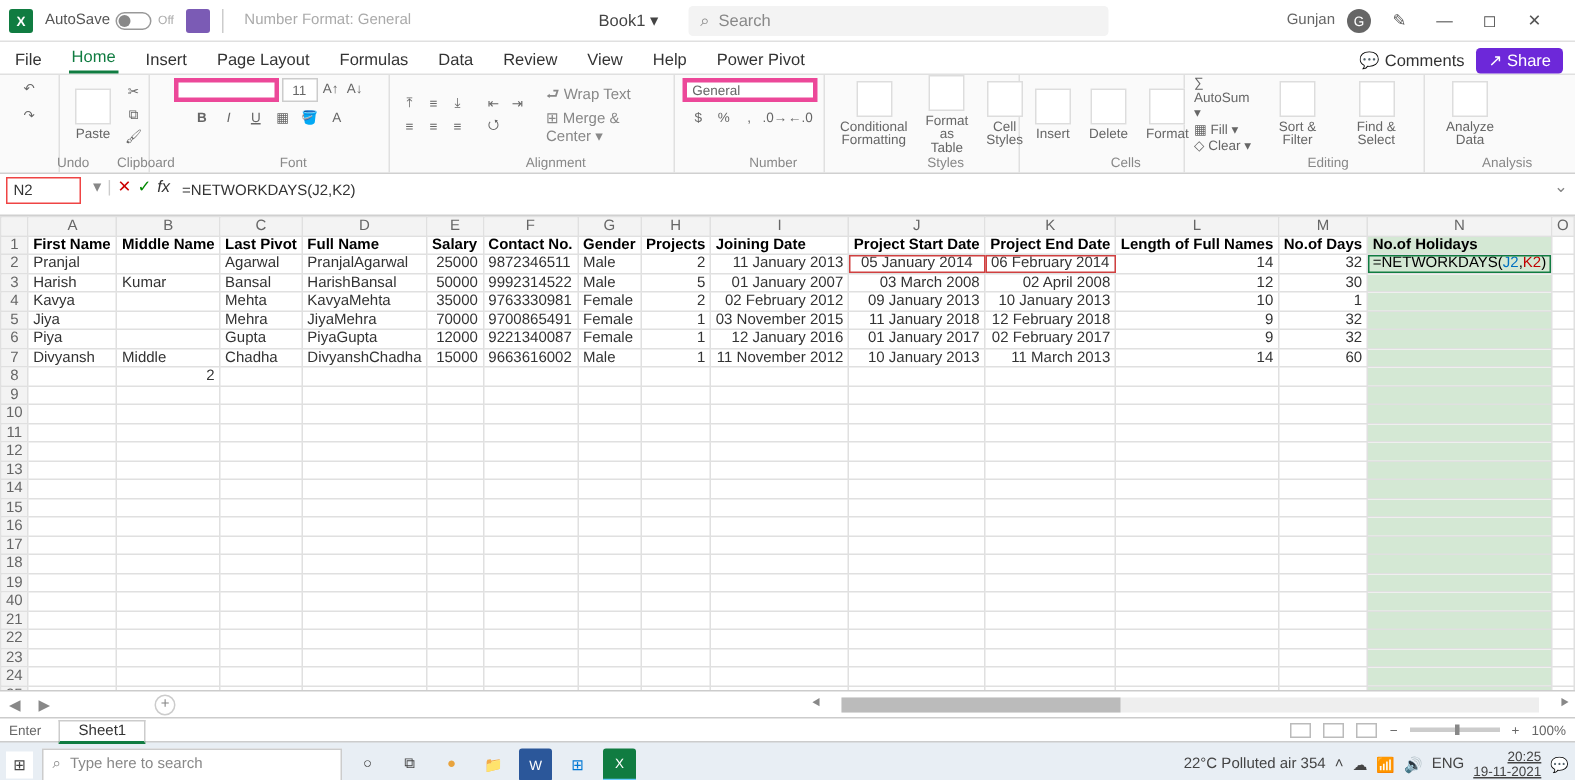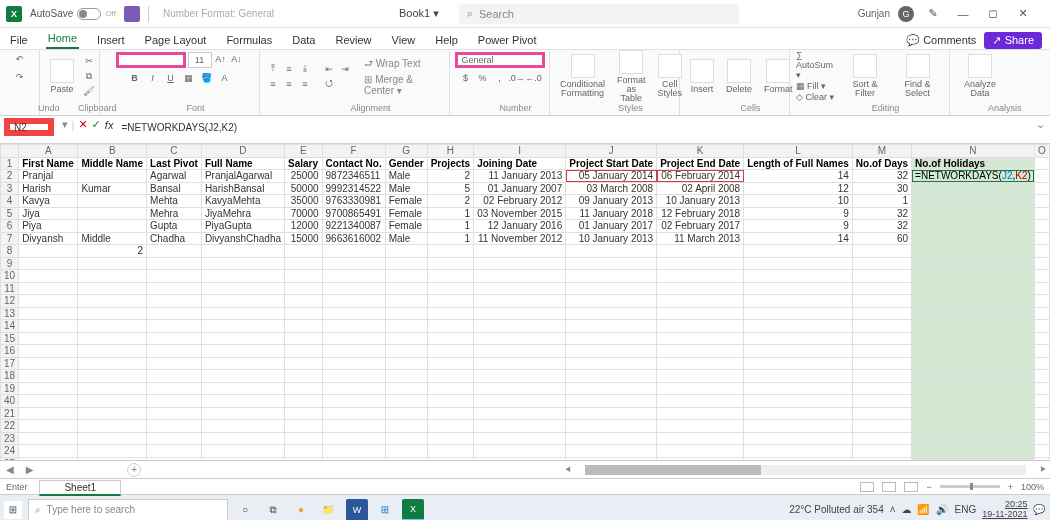--- a/index.html
+++ b/index.html
@@ -33,43 +33,43 @@
 .rgroup .label { text-align: center; font-size: 9px; color: #888; margin-left: 32px; }
 .stack { display: flex; flex-direction: column; gap: 1px; }
 .fontbox { width: 70px; height: 16px; border: 3px solid #ec4899; background: #fff; font-size: 9px; padding: 0 4px; display: flex; align-items: center; }
 .sizebox { width: 24px; height: 16px; border: 1px solid #ccc; background: #fff; font-size: 9px; display: flex; align-items: center; justify-content: center; }
 .minibtn { width: 14px; height: 14px; font-size: 9px; display: flex; align-items: center; justify-content: center; color: #666; }
 .cmdbtn { display: flex; flex-direction: column; align-items: center; gap: 2px; padding: 2px 4px; }
 .cmdbtn .icn { width: 24px; height: 24px; border: 1px solid #ddd; background: #fff; }
 .cmdbtn .txt { font-size: 9px; text-align: center; line-height: 1; }
 
 .fx-bar { height: 28px; border-bottom: 1px solid #d0d0d0; display: flex; align-items: flex-start; padding-top:2px; }
-.namebox { width: 50px; height: 18px; border: 6px solid #ef4444; margin: 0 4px; font-size: 10px; display: flex; align-items: center; padding: 0 4px; }
+.namebox { width: 50px; height: 18px; border: 1px solid #ef4444; margin: 0 4px; font-size: 10px; display: flex; align-items: center; padding: 0 4px; }
 .fx-btns { display: flex; gap: 4px; align-items: center; padding: 0 4px; }
 .fx-input { flex: 1; height: 18px; font-size: 10px; display: flex; align-items: center; padding: 0 4px; }
 .fx-expand { width: 14px; color: #888; }
 
 .grid-area { position: relative; height: 316px; overflow: hidden; }
 table.sheet { border-collapse: collapse; table-layout: fixed; }
 .sheet th, .sheet td { border: 1px solid #e0e0e0; font-size: 10px; padding: 0 3px; height: 11.5px; line-height: 11.5px; overflow: hidden; white-space: nowrap; }
 .sheet th { background: #f3f3f3; color: #666; font-weight: normal; text-align: center; }
 .sheet .rowhdr { background: #f3f3f3; text-align: center; width: 18px; }
 .corner { background: #f3f3f3; width: 18px; }
 .hdr-row td { font-weight: bold; color: #000; }
 .num { text-align: right; }
 .highlighted-col { background: #d4e8d4; }
-.sel-red { outline: 1px solid #d04040; outline-offset: -1px; }
+.sel-red { outline: 1px solid #d04040; outline-offset: -1px; text-align: center; }
 .sel-active { outline: 1px solid #107c41; outline-offset: -1px; }
 .inline-formula { color: #000; }
 .formula-ref1 { color: #0070c0; }
 .formula-ref2 { color: #c00000; }
 
 .sheet-tabs { height: 18px; border-top: 1px solid #ccc; display: flex; align-items: center; font-size: 10px; }
 .sheet-tabs .nav { padding: 0 6px; color: #888; }
-.sheet-tab { padding: 1px 24px; background: #fff; border: 1px solid #ccc; border-bottom: 2px solid #107c41; margin-top: 36px; }
+.sheet-tab { padding: 1px 12px; background: #fff; border: 1px solid #ccc; border-bottom: 2px solid #107c41; margin-top: 36px; }
 .add-sheet { width: 14px; height: 14px; border: 1px solid #ccc; border-radius: 50%; margin-left: 6px; display: flex; align-items: center; justify-content: center; color: #888; font-size: 10px; }
 .hscroll { flex: 1; height: 10px; margin: 0 10px; background: #eee; position: relative; }
 .hscroll .thumb { position: absolute; left: 0; width: 40%; height: 100%; background: #bbb; }
 
 .statusbar { height: 16px; border-top: 1px solid #ccc; display: flex; align-items: center; font-size: 9px; color: #666; padding: 0 6px; justify-content: space-between; }
 .status-right { display: flex; gap: 8px; align-items: center; }
 .viewbtn { width: 14px; height: 10px; border: 1px solid #bbb; }
 .zoom-slider { width: 60px; height: 3px; background: #ccc; position: relative; }
 .zoom-slider::after { content: ""; position: absolute; left: 50%; top: -2px; width: 3px; height: 7px; background: #888; }
 

